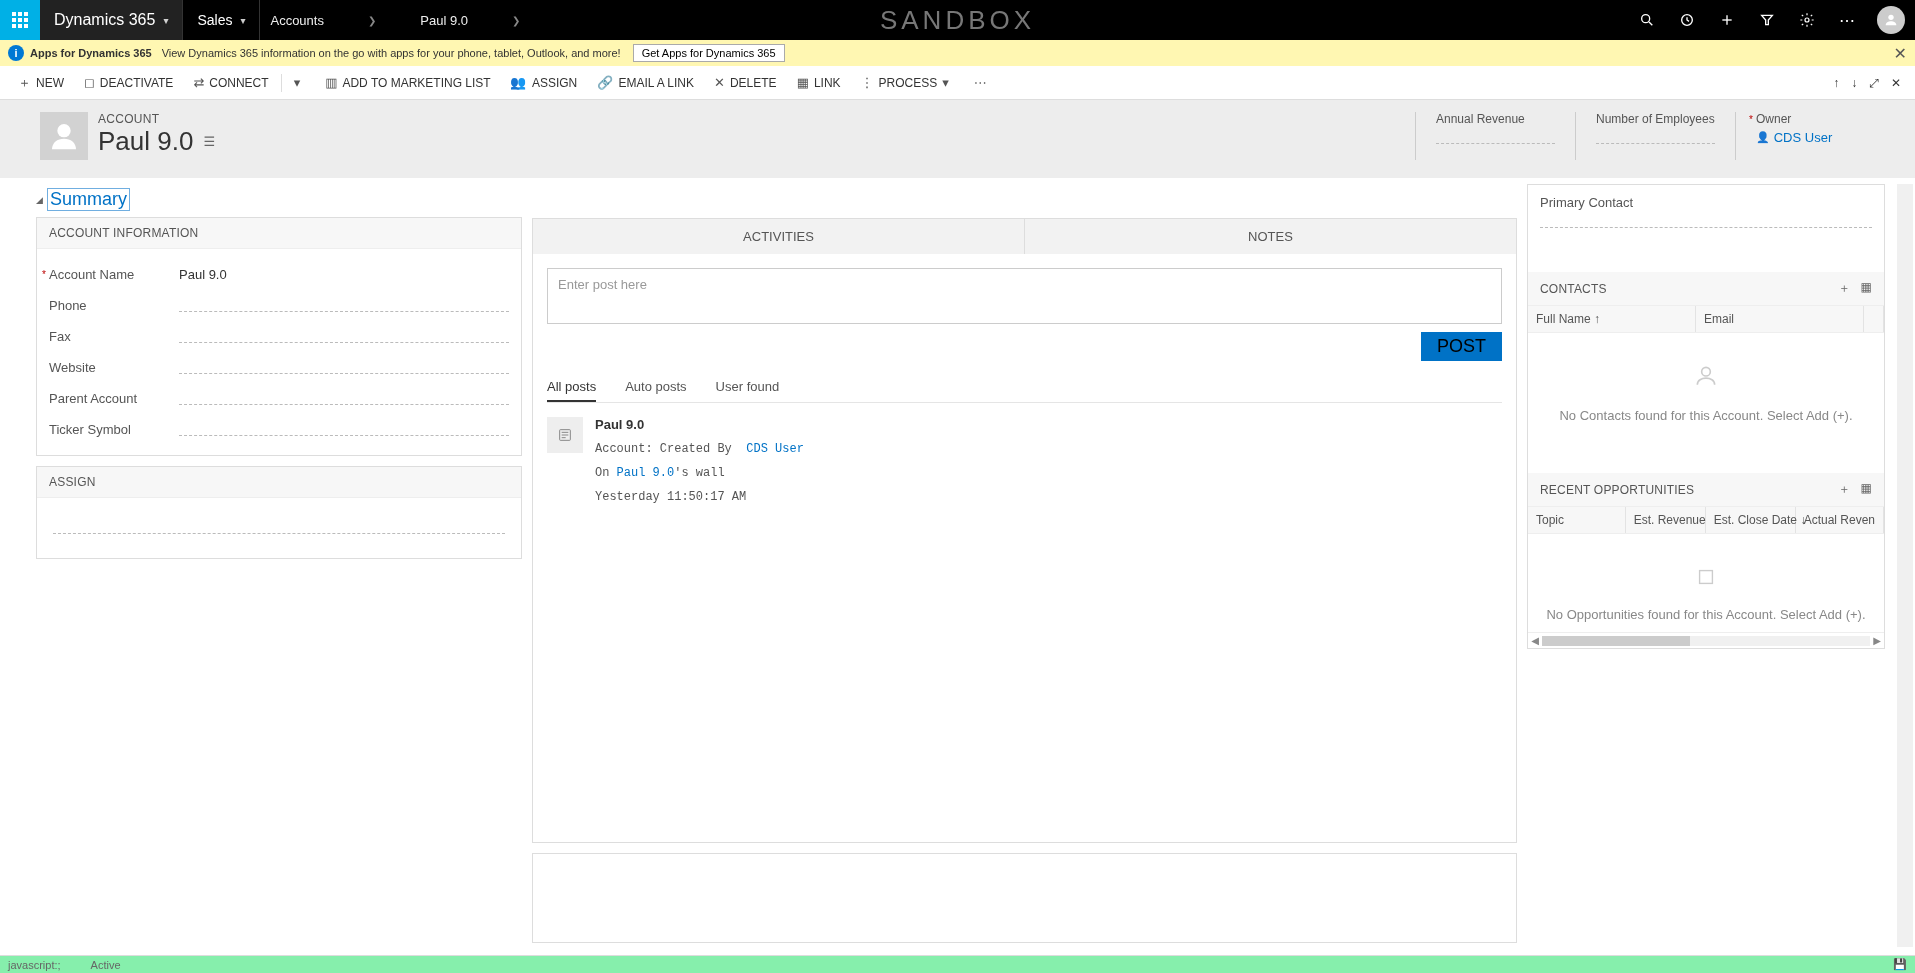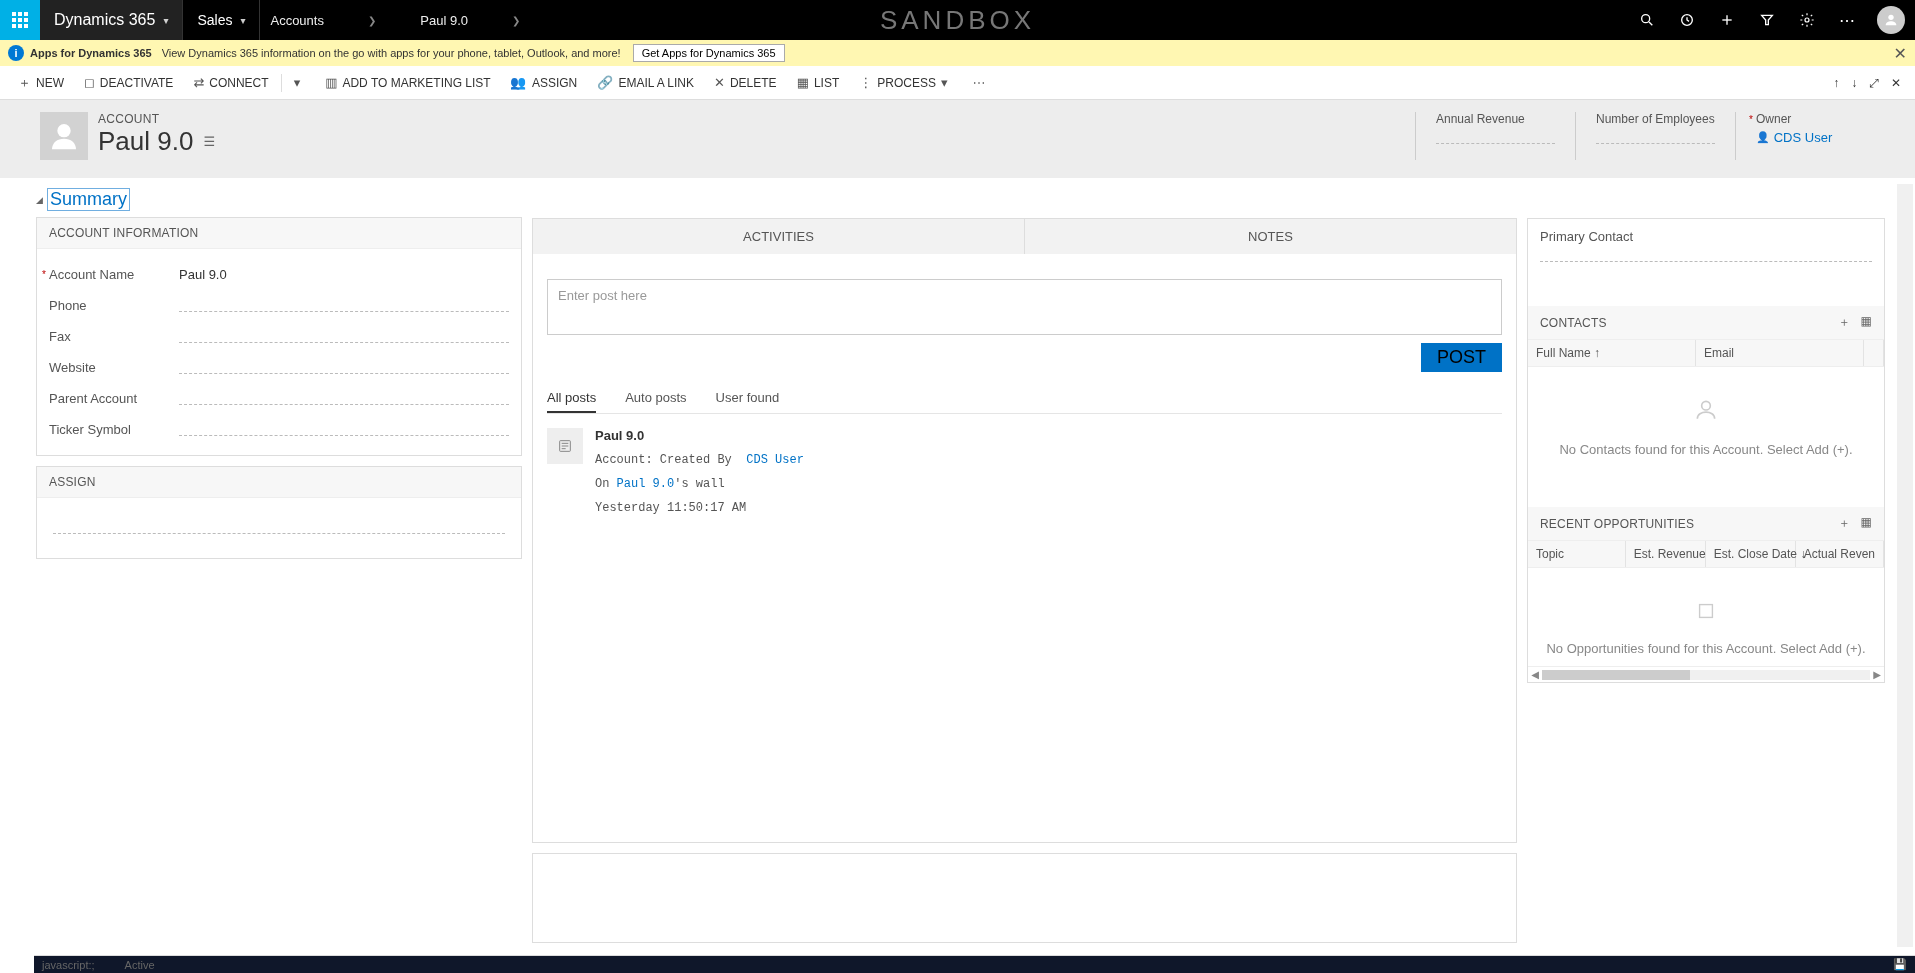--- a/index.html
+++ b/index.html
@@ -69,21 +69,21 @@
   .fld-row .flabel { width:130px; font-size:13px; color:#555; position:relative;}
   .fld-row .fval { flex:1; font-size:13px; color:#333;}
   .fld-row .fdash { flex:1; border-bottom:1px dashed #bbb; height:12px;}
   .addr-dash { border-bottom:1px dashed #bbb; height:12px; margin:14px 4px;}
   
   .tabs { display:flex;}
   .tab { flex:1; text-align:center; padding:10px 0; background:#F2F2F2; border:1px solid #ddd; border-bottom:none; font-size:13px; color:#555; cursor:pointer;}
   .tab.active { background:#fff; border-top:3px solid #0072c6; color:#444;}
   .tab + .tab { border-left:none;}
   .tab-panel { border:1px solid #ddd; border-top:none; padding:14px; flex:1;}
-  .post-entry { border:1px solid #ccc; height:56px; padding:8px 10px; color:#999; font-size:13px;margin-top:11px;}
+  .post-entry { border:1px solid #ccc; height:56px; padding:8px 10px; color:#999; font-size:13px;}
   .post-btn-row { display:flex; justify-content:flex-end; margin:8px 0 14px 0;}
   .post-btn { background:#0072c6; color:#000000; border:none; padding:4px 16px; font-size:18px; cursor:pointer;}
   .post-filters { display:flex; gap:29px; border-bottom:1px solid #e5e5e5; font-size:13px; color:#555;}
   .post-filters .pf { padding:4px 0 6px 0; cursor:pointer;}
   .post-filters .pf.active { color:#333; border-bottom:2px solid #333;}
   .post-item { display:flex; gap:12px; margin-top:14px; font-size:12px;}
   .post-icon { width:36px; height:36px; background:#eee; display:flex; align-items:center; justify-content:center; color:#777;}
   .post-body .ptitle { font-size:13px; color:#333; font-weight:600;}
   .post-body .ptxt { color:#555; margin-top:10px;font-family:Liberation Mono, monospace;}
   .post-body .plink { color:#0072c6; cursor:pointer;}
@@ -91,21 +91,21 @@
   .sub-dash { border-bottom:1px dashed #bbb; height:12px; margin:6px 0 18px 0;}
   .colhdr-row { display:flex; background:#f7f7f7; border-bottom:1px solid #eee; font-size:12px; color:#555;}
   .colhdr-row .ch { padding:6px 8px; border-right:1px solid #e3e3e3; white-space:nowrap;}
   .empty-grid { text-align:center; color:#888; padding:30px 10px 10px 10px; font-size:13px;}
   .empty-grid .eicn { font-size:26px; color:#ccc; display:block; margin-bottom:12px;}
   .hscroll { display:flex; align-items:center; height:16px; border-top:1px solid #eee;}
   .hscroll .arrow { width:14px; text-align:center; color:#888; font-size:10px;}
   .hscroll .track { flex:1; height:10px; background:#f0f0f0; position:relative;}
   .hscroll .thumb { position:absolute; left:0; top:0; bottom:0; width:45%; background:#ccc;}
   
-  .footer { position:fixed; bottom:0; left:0; right:0; height:18px; background:#0f172a; border-top:1px solid #ddd; font-size:11px; color:#666; display:flex; align-items:center; padding:0 8px;margin-left:34px;}
+  .footer { position:fixed; bottom:0; left:0; right:0; height:18px; background:#86efac; border-top:1px solid #ddd; font-size:11px; color:#666; display:flex; align-items:center; padding:0 8px;}
   .footer .status { margin-left:30px;}
   .footer .saveicn { margin-left:auto; cursor:pointer;}
   svg.icon { width:16px; height:16px; }
 </style>
 </head>
 <body>
 
 <div class="topnav">
   <div class="waffle">
     <div class="waffle-grid">
@@ -211,21 +211,21 @@
   <div class="cmd">
       <span class="ci">🔗</span>
       <span>EMAIL A LINK</span>
     </div>
   <div class="cmd">
       <span class="ci">✕</span>
       <span>DELETE</span>
     </div>
   <div class="cmd">
       <span class="ci">▦</span>
-      <span>LIST</span>
+      <span>LINK</span>
     </div>
   <div class="cmd">
       <span class="ci">⋮</span>
       <span>PROCESS</span>
       <span class="ci" style="margin-left:5px">▾</span>
     </div>
   <div class="cmd">
       <span class="ci">⋯</span>
     </div>
   <div class="cmd-right">
@@ -350,21 +350,21 @@
           <div class="ptitle">Paul 9.0</div>
           <div class="ptxt"><span>Account: Created By</span>&nbsp;&nbsp;<span class="plink">CDS User</span></div>
           <div class="ptxt"><span>On</span> <span class="plink">Paul 9.0</span><span>'s wall</span></div>
           <div class="ptxt">Yesterday 11:50:17 AM</div>
         </div>
       </div>
     </div>
     <div class="card" style="height:90px; margin-top:10px;"></div>
   </div>
 
-  <div class="col col3" style="margin-top:34px;">
+  <div class="col col3" style="">
     <div class="card">
       <div class="card-body" style="padding:10px 12px 26px 12px;">
         <div style="font-size:13px; color:#555;">Primary Contact</div>
         <div class="sub-dash"></div>
       </div>
 
       <div class="card-hdr with-icons">
         <span>CONTACTS</span>
         <div class="hdr-icons">
           <span>＋</span>

